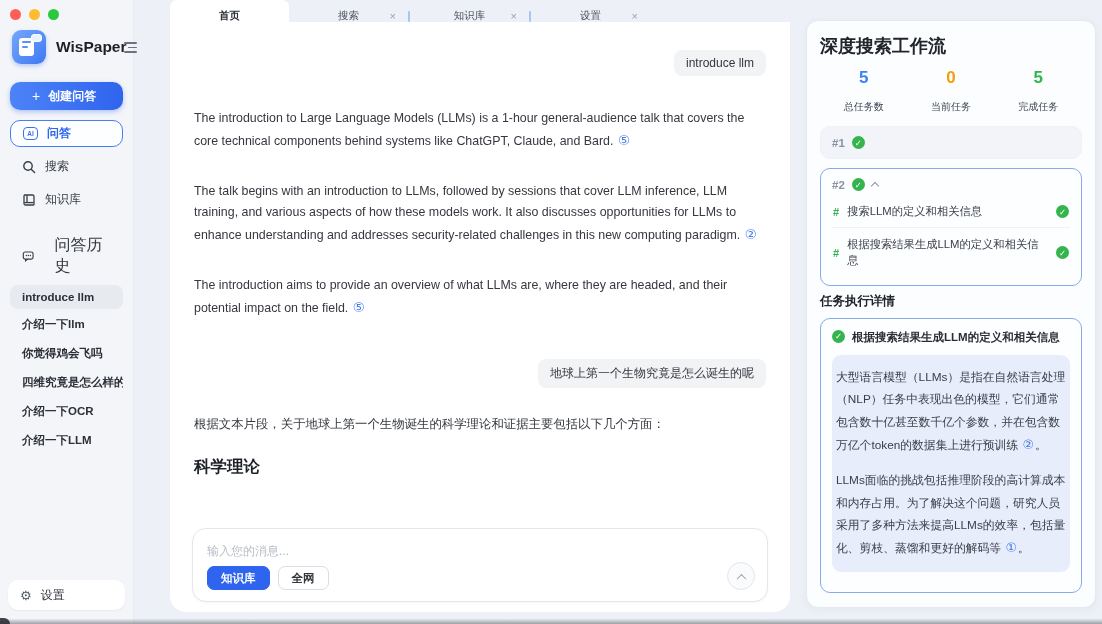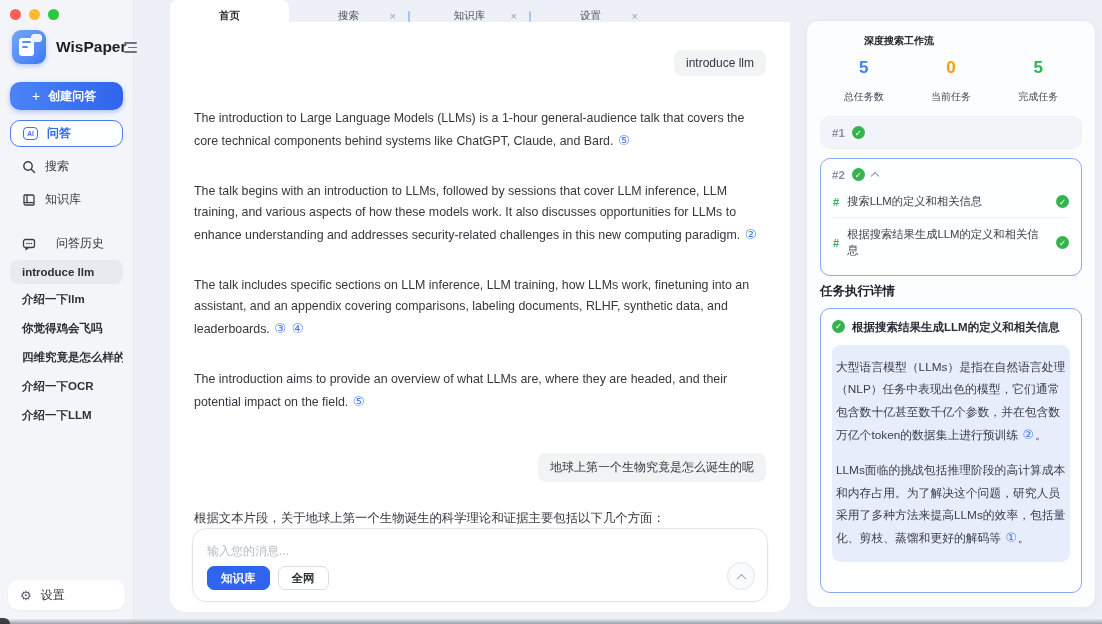--- a/index.html
+++ b/index.html
@@ -40,21 +40,21 @@
   .create-btn .plus { font-size:14px; font-weight:normal; }
 
   .nav { display:flex; flex-direction:column; gap:6px; padding:0 10px; }
   .nav-item { height:27px; border-radius:10px; display:flex; align-items:center; gap:9px; padding:0 12px;
     font-size:12px; color:#3a3f47; cursor:pointer; }
   .nav-item.active { background:#fdfeff; border:1px solid #4a7df2; color:#2f64ee; font-weight:bold; }
   .ai-ic { width:15px; height:13px; border:1.4px solid #3d6ff0; border-radius:4px; font-size:6.5px; color:#3d6ff0;
     display:flex; align-items:center; justify-content:center; font-weight:bold; }
   .svg-ic { width:14px; height:14px; display:block; }
 
-  .hist-header { display:flex; align-items:center; gap:20px; font-size:12px; color:#33363d; padding:0 22px; margin-top:22px;font-family:Liberation Serif, serif; }
+  .hist-header { display:flex; align-items:center; gap:20px; font-size:16px; color:#33363d; padding:0 22px; margin-top:22px;font-family:Liberation Serif, serif; }
   .hist-list { display:flex; flex-direction:column; padding:8px 10px; gap:2px; }
   .hist-item { font-size:11.5px; color:#2b2f36; font-weight:bold; padding:6px 12px; border-radius:8px; cursor:pointer;
     white-space:nowrap; overflow:hidden; }
   .hist-item.selected { background:#e7eaef; }
 
   .sb-footer { margin-top:auto; padding:8px 8px 14px 8px; }
   .settings-row { background:#fff; border-radius:10px; height:30px; display:flex; align-items:center; gap:9px;
     padding:0 12px; font-size:12px; color:#2e3238; cursor:pointer; box-shadow:0 1px 2px rgba(20,30,50,.05); }
   .gear { font-size:13px; color:#555c66; line-height:1; }
 
@@ -90,21 +90,21 @@
   .chip.ghost { background:#fff; color:#33363d; border:1px solid #d9dde4; }
   .send-btn { position:absolute; right:12px; bottom:11px; width:28px; height:28px; border-radius:50%;
     border:1px solid #e2e5eb; background:#fafbfc; cursor:pointer; }
   .chev-up { display:inline-block; width:7px; height:7px; border-left:1.6px solid #9aa1ab; border-top:1.6px solid #9aa1ab;
     transform:rotate(45deg) translate(1px,1px); }
 
   
   .panel { position:absolute; left:806px; top:20px; width:290px; bottom:16px; background:#fcfdff;
     border:1px solid #e4e9f2; border-radius:12px; padding:13px 13px 14px 13px; display:flex; flex-direction:column;
     box-shadow:0 2px 8px rgba(30,45,80,.05); z-index:3; }
-  .panel-title { font-size:10px; font-weight:bold; color:#20242b;margin-left:44px; }
+  .panel-title { font-size:18px; font-weight:bold; color:#20242b; }
   .stats { display:flex; margin:10px 0 12px 0; }
   .stat { flex:1; text-align:center; }
   .stat .v { font-size:17px; font-weight:bold; }
   .stat .l { font-size:10px; color:#3f4652; font-weight:normal; margin-top:12px; }
 
   .step-card { border-radius:10px; padding:9px 11px; font-size:12px; }
   .step-card.plain { background:#f2f4f9; border:1px solid #eef1f6; }
   .step-card.open { background:#fdfeff; border:1px solid #87a9ee; margin-top:9px; }
   .step-head { display:flex; align-items:center; gap:7px; }
   .step-idx { color:#8a93a3; font-weight:bold; font-size:11.5px; }
@@ -223,21 +223,20 @@
     <span class="x">×</span>
   </div>
 </div>
 
 <div class="main-card">
   <div class="chat-scroll">
     <div class="bubble">introduce llm</div>
 
     <div class="para" style="margin-top:32px">The introduction to Large Language Models (LLMs) is a 1-hour general-audience talk that covers the core technical components behind systems like ChatGPT, Claude, and Bard. <span class="cite">⑤</span></div>
     <div class="para">The talk begins with an introduction to LLMs, followed by sessions that cover LLM inference, LLM training, and various aspects of how these models work. It also discusses opportunities for LLMs to enhance understanding and addresses security-related challenges in this new computing paradigm. <span class="cite">②</span></div>
-    <div class="para">The talk includes specific sections on LLM inference, LLM training, how LLMs work, finetuning into an assistant, and an appendix covering comparisons, labeling documents, RLHF, synthetic data, and leaderboards. <span class="cite">③</span> <span class="cite">④</span></div>
     <div class="para">The introduction aims to provide an overview of what LLMs are, where they are headed, and their potential impact on the field. <span class="cite">⑤</span></div>
 
     <div class="bubble b2">地球上第一个生物究竟是怎么诞生的呢</div>
 
     <div class="para" style="margin-top:26px">根据文本片段，关于地球上第一个生物诞生的科学理论和证据主要包括以下几个方面：</div>
     <div class="h-big">科学理论</div>
 
     <div class="clipped-wrap">
       
     </div>

